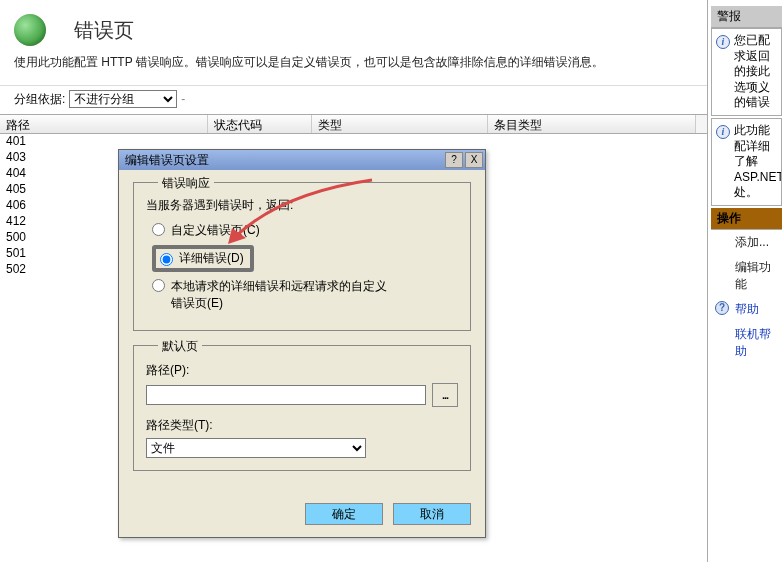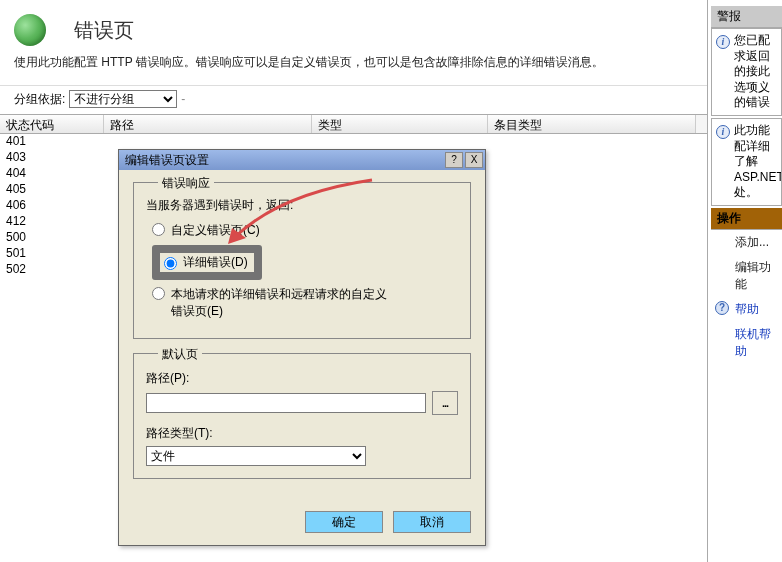--- a/index.html
+++ b/index.html
@@ -45,21 +45,21 @@
 .titlebar { height: 20px; background: linear-gradient(#9db9e8,#7a98cf); display: flex; align-items: center; padding: 0 2px; }
 .titlebar-text { flex: 1; padding-left: 4px; font-size: 12px; color: #000; }
 .tb-btn { width: 18px; height: 16px; margin-left: 2px; background: #d4d0c8; border: 1px solid #888; font-size: 10px; line-height: 14px; text-align: center; cursor: pointer; }
 
 .dialog-body { padding: 12px 14px 10px 14px; }
 .fieldset { border: 1px solid #888; padding: 14px 12px 12px 12px; margin-bottom: 14px; position: relative; }
 .fieldset .legend { position: absolute; top: -8px; left: 24px; background: #ece9d8; padding: 0 4px; font-size: 12px; }
 .fs-note { font-size: 12px; margin-bottom: 8px; }
 .radio-row { display: flex; align-items: flex-start; gap: 6px; margin: 4px 0 6px 6px; font-size: 12px; }
 .radio-row input { margin-top: 1px; }
-.radio-highlight { border: 8px solid #737373; border-radius: 3px; padding: 1px 6px 1px 4px; display: inline-flex; align-items: center; gap: 6px; }
+.radio-highlight { border: 4px solid #737373; border-radius: 3px; padding: 1px 6px 1px 4px; display: inline-flex; align-items: center; gap: 6px; }
 
 .lbl-row { font-size: 12px; margin: 2px 0 4px 0; }
 .path-row { display: flex; gap: 6px; align-items: center; margin-bottom: 10px; }
 .path-input { flex: 1; height: 20px; border: 1px solid #7a7a7a; background: #fff; font-size: 12px; padding: 0 4px; }
 .browse-btn { width: 26px; height: 24px; border: 1px solid #888; background: #ece9d8; cursor: pointer; font-weight: bold; letter-spacing: -1px; font-size: 11px; }
 .type-select { width: 220px; height: 20px; border: 1px solid #7a7a7a; background: #fff; font-size: 12px; }
 
 .dialog-footer { display: flex; justify-content: flex-end; gap: 10px; padding: 8px 14px 12px 14px; }
 .dlg-btn { width: 78px; height: 22px; border: 1px solid #888; background: #7dd3fc; font-size: 12px; cursor: pointer; }
 
@@ -78,22 +78,22 @@
 
   <div class="group-row">
     <span class="group-label">分组依据:</span>
     <select class="group-select">
       <option>不进行分组</option>
     </select>
     <span class="dash">-</span>
   </div>
 
   <div class="table-header">
+    <div class="th th2">路径</div>
     <div class="th th1">状态代码</div>
-    <div class="th th2">路径</div>
     <div class="th th3">类型</div>
     <div class="th th4">条目类型</div>
   </div>
   <div class="table-body">
     <div class="table-row">
         <div class="td td1">401</div>
       </div>
     <div class="table-row">
         <div class="td td1">403</div>
       </div>

